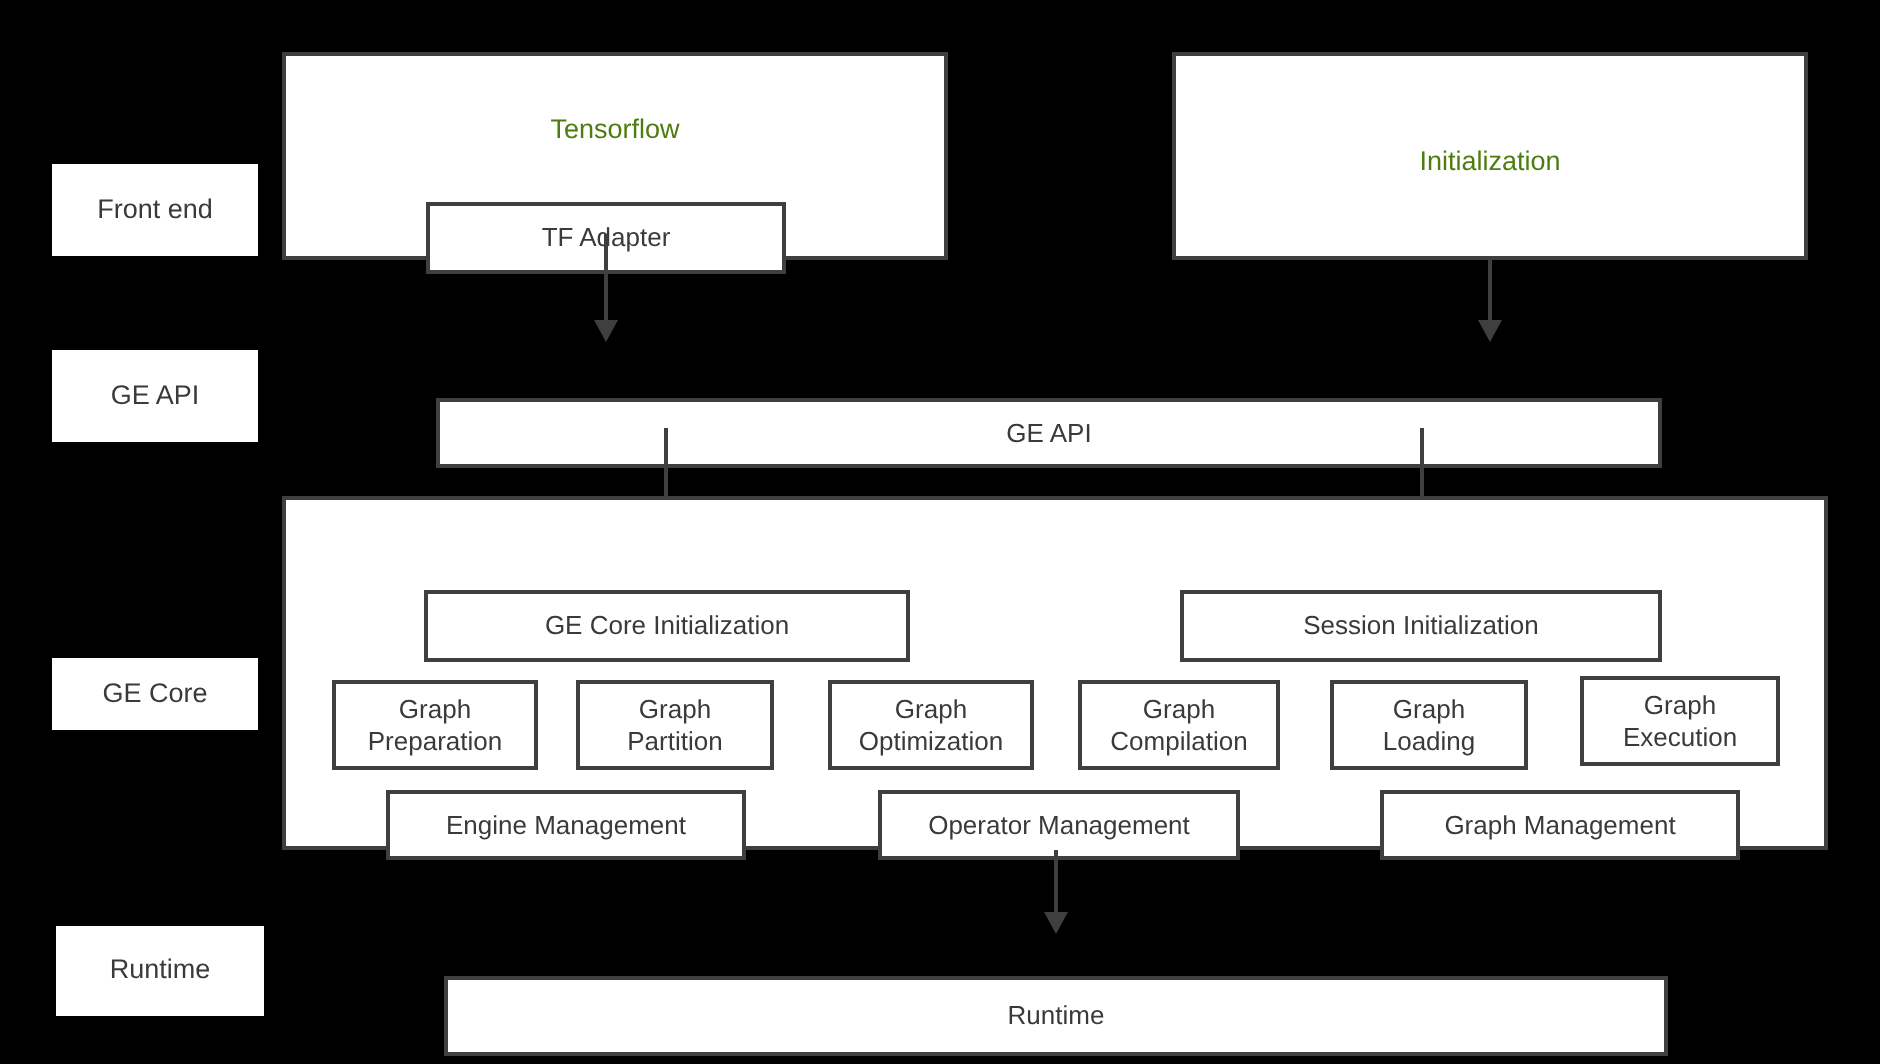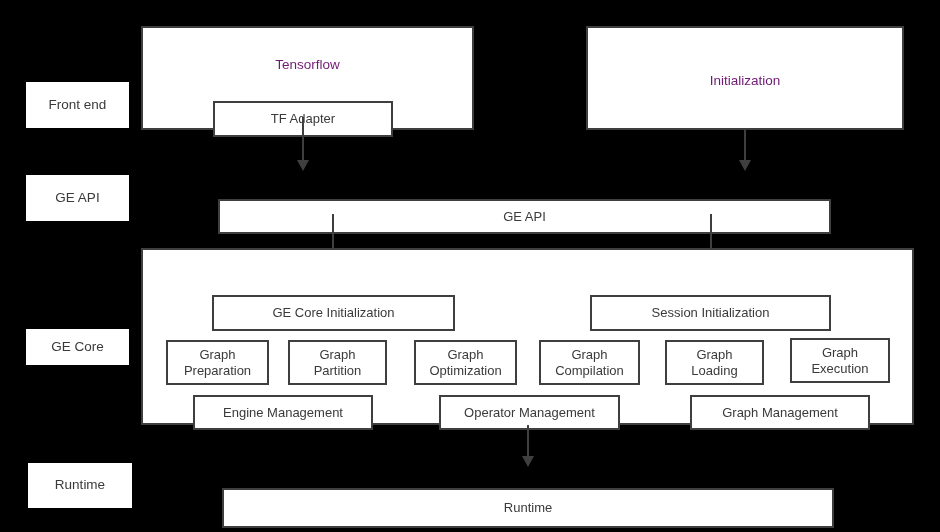--- a/index.html
+++ b/index.html
@@ -41,21 +41,21 @@
     position: absolute;
     background: #ffffff;
     border: 2px solid #3f3f3f;
     box-sizing: border-box;
   }
   .container-title {
     position: absolute;
     left: 0;
     right: 0;
     text-align: center;
-    color: #701a75;
+    color: #4d7c0f;
     font-size: 13.5px;
   }
   .wide-label {
     font-size: 13px;
   }
   
   .vline {
     position: absolute;
     width: 2px;
     background: #3f3f3f;

